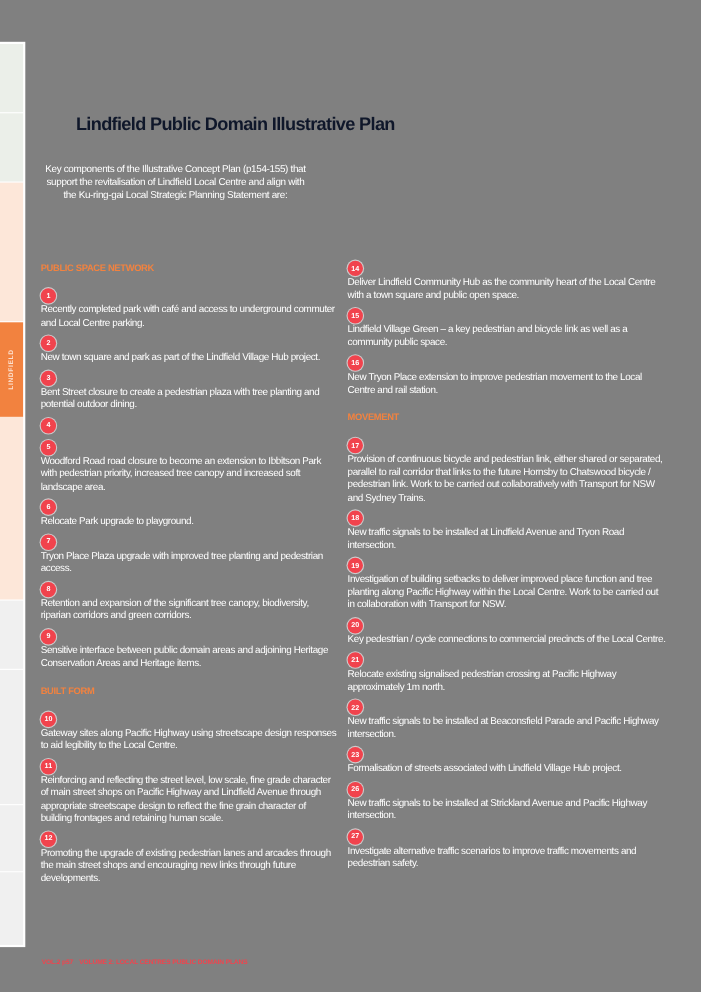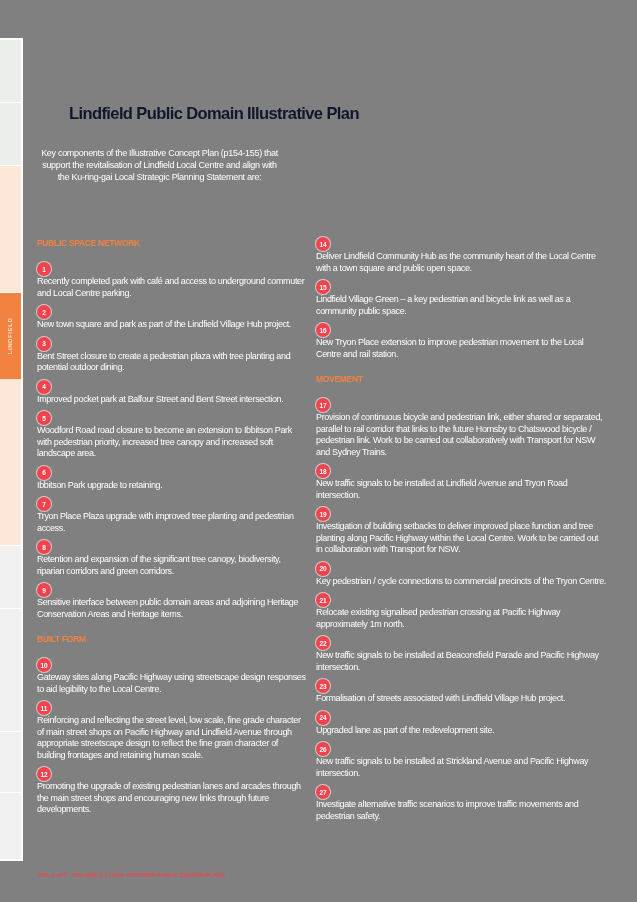--- a/index.html
+++ b/index.html
@@ -99,29 +99,28 @@
     <div class="item">
         <span class="num">2</span>
         <span class="itext">New town square and park as part of the Lindfield Village Hub project.</span>
       </div>
     <div class="item">
         <span class="num">3</span>
         <span class="itext">Bent Street closure to create a pedestrian plaza with tree planting and potential outdoor dining.</span>
       </div>
     <div class="item">
         <span class="num">4</span>
-        <span class="itext">Improved pocket park at Balfour Street and Bent Street intersection.</span>
       </div>
     <div class="item">
         <span class="num">5</span>
         <span class="itext">Woodford Road road closure to become an extension to Ibbitson Park with pedestrian priority, increased tree canopy and increased soft landscape area.</span>
       </div>
     <div class="item">
         <span class="num">6</span>
-        <span class="itext">Ibbitson Park upgrade to retaining.</span>
+        <span class="itext">Relocate Park upgrade to playground.</span>
       </div>
     <div class="item">
         <span class="num">7</span>
         <span class="itext">Tryon Place Plaza upgrade with improved tree planting and pedestrian access.</span>
       </div>
     <div class="item">
         <span class="num">8</span>
         <span class="itext">Retention and expansion of the significant tree canopy, biodiversity, riparian corridors and green corridors.</span>
       </div>
     <div class="item">
@@ -169,37 +168,33 @@
     <div class="item">
         <span class="num">18</span>
         <span class="itext">New traffic signals to be installed at Lindfield Avenue and Tryon Road intersection.</span>
       </div>
     <div class="item">
         <span class="num">19</span>
         <span class="itext">Investigation of building setbacks to deliver improved place function and tree planting along Pacific Highway within the Local Centre. Work to be carried out in collaboration with Transport for NSW.</span>
       </div>
     <div class="item">
         <span class="num">20</span>
-        <span class="itext">Key pedestrian / cycle connections to commercial precincts of the Tryon Centre.</span>
+        <span class="itext">Key pedestrian / cycle connections to commercial precincts of the Local Centre.</span>
       </div>
     <div class="item">
         <span class="num">21</span>
         <span class="itext">Relocate existing signalised pedestrian crossing at Pacific Highway approximately 1m north.</span>
       </div>
     <div class="item">
         <span class="num">22</span>
         <span class="itext">New traffic signals to be installed at Beaconsfield Parade and Pacific Highway intersection.</span>
       </div>
     <div class="item">
         <span class="num">23</span>
         <span class="itext">Formalisation of streets associated with Lindfield Village Hub project.</span>
-      </div>
-    <div class="item">
-        <span class="num">24</span>
-        <span class="itext">Upgraded lane as part of the redevelopment site.</span>
       </div>
     <div class="item">
         <span class="num">26</span>
         <span class="itext">New traffic signals to be installed at Strickland Avenue and Pacific Highway intersection.</span>
       </div>
     <div class="item">
         <span class="num">27</span>
         <span class="itext">Investigate alternative traffic scenarios to improve traffic movements and pedestrian safety.</span>
       </div>
   </div>

